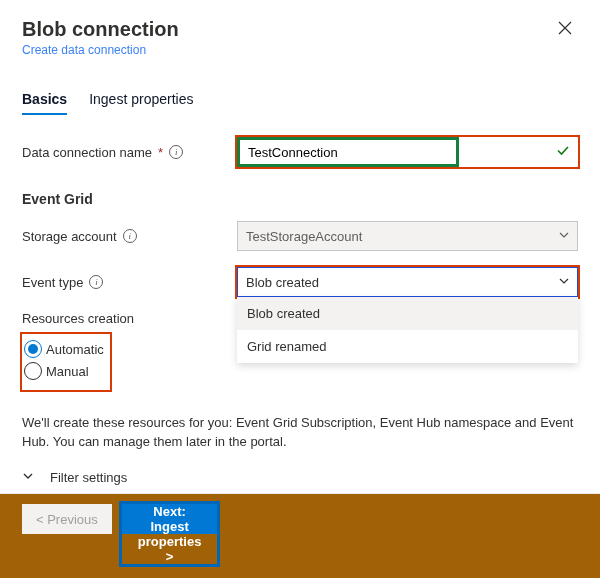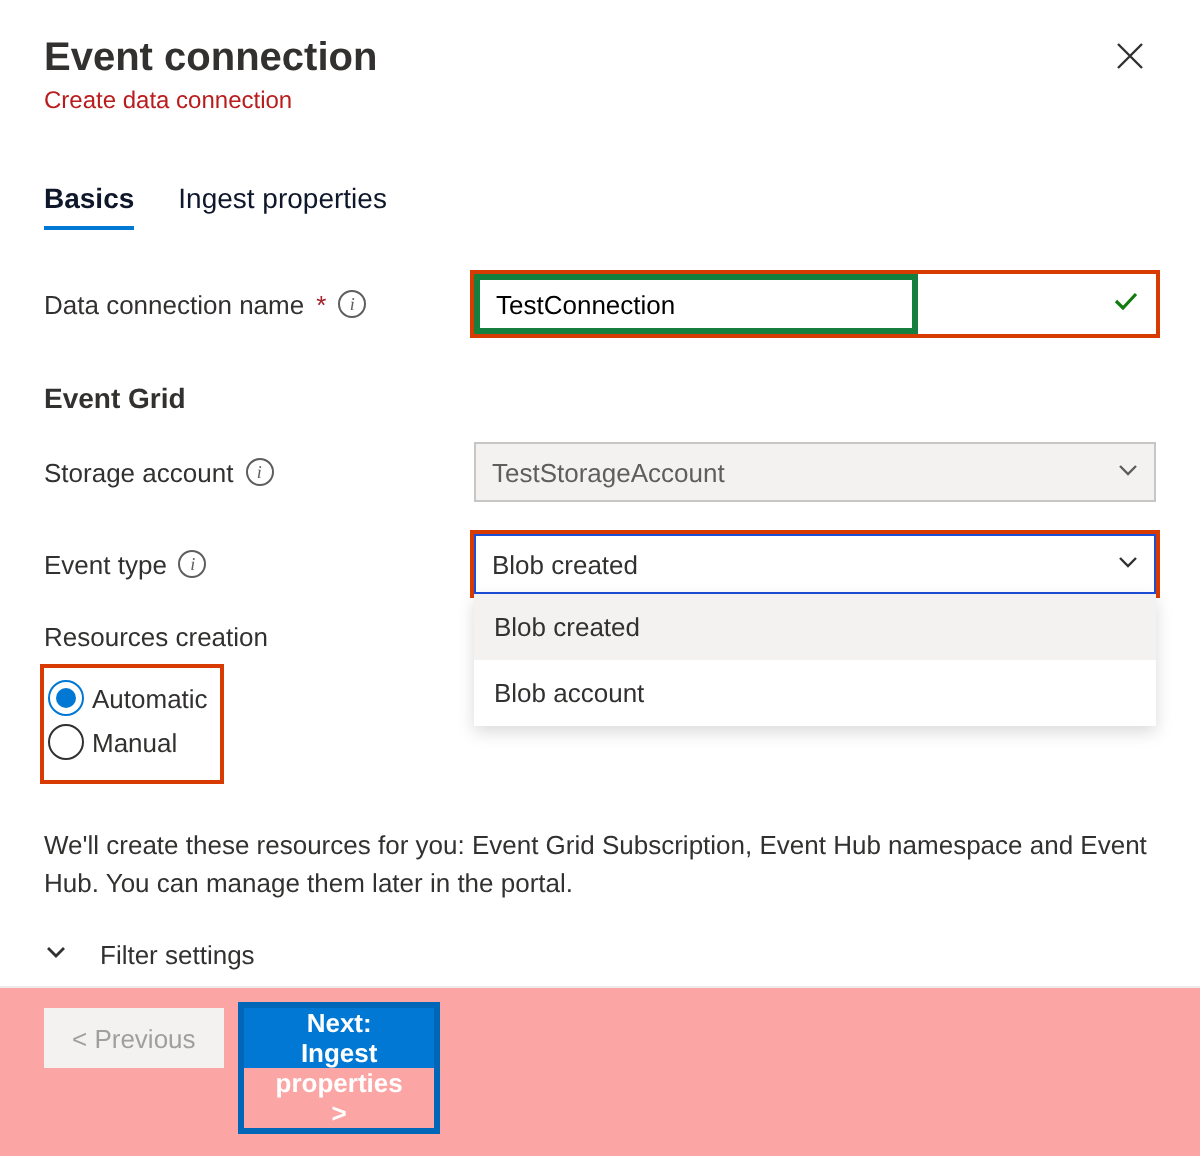--- a/index.html
+++ b/index.html
@@ -8,21 +8,21 @@
       font-size: 13px;
       color: #323130;
       background: #fff;
       width: 600px;
       height: 578px;
       padding: 18px 22px 0 22px;
       position: relative;
     }
     .header-row { display: flex; justify-content: space-between; align-items: flex-start; }
     .page-title { font-size: 20px; font-weight: 600; color: #323130; }
-    .page-subtitle { font-size: 12px; color: #b91c1c; margin-top: 2px; }
+    .page-subtitle { font-size: 12px; color: #3b82f6; margin-top: 2px; }
     .close-btn { font-size: 18px; cursor: pointer; color: #323130; padding: 2px 6px; line-height: 1; }
     .tabs { display: flex; gap: 22px; margin-top: 28px; border-bottom: none; }
     .tab { font-size: 14px; color: #0f172a; padding: 6px 0 8px 0; cursor: pointer; position: relative; }
     .tab.active { font-weight: 600; }
     .tab.active::after { content: ""; position: absolute; left: 0; right: 0; bottom: 0; height: 2px; background: #0078d4; }
     .form-area { margin-top: 22px; }
     .form-row { display: flex; margin-bottom: 16px; }
     .form-label { width: 215px; flex-shrink: 0; font-size: 13px; color: #323130; display: flex; align-items: center; gap: 6px; }
     .req { color: #a4262c; }
     .info-icon {
@@ -62,37 +62,37 @@
     }
     .radio.checked { border-color: #0078d4; }
     .radio.checked .dot { width: 10px; height: 10px; background: #0078d4; border-radius: 50%; }
     .help-text { font-size: 13px; color: #323130; margin-top: 24px; line-height: 1.45; }
     .expander { display: flex; align-items: center; gap: 16px; margin-top: 18px; cursor: pointer; }
     .expander .chev2 { font-size: 13px; }
     .hr { border: none; border-top: 1px solid #edebe9; margin-top: 14px; }
     .footer {
       position: absolute; left: 0; right: 0; bottom: 0;
       padding: 10px 22px 14px 22px; display: flex; gap: 10px;
-      background: #fca5a5; border-top: 1px solid #edebe9;
+      background: #a16207; border-top: 1px solid #edebe9;
     }
     .btn-prev {
       background: #f3f2f1; color: #a19f9d; border: none; height: 30px;
       padding: 0 14px; font-size: 13px; font-family: inherit; cursor: default;
     }
     .btn-next {
       background: #0078d4; color: #fff; border: none; height: 30px;
       padding: 0 16px; font-size: 13px; font-weight: 600; font-family: inherit; cursor: pointer;
     }
   </style>
 </head>
 <body>
 
 <div class="header-row">
   <div>
-    <div class="page-title">Event connection</div>
+    <div class="page-title">Blob connection</div>
     <div class="page-subtitle">Create data connection</div>
   </div>
   <div class="close-btn">
     <svg width="14" height="14" viewBox="0 0 14 14">
         <path d="M1 1 L13 13 M13 1 L1 13" stroke="#323130" stroke-width="1.2"></path>
       </svg>
   </div>
 </div>
 
 <div class="tabs">
@@ -146,21 +146,21 @@
       <div class="select-box">
         <span>Blob created</span>
         <span class="chev">
           <svg width="10" height="10" viewBox="0 0 10 10">
               <path d="M1 3 L5 7 L9 3" stroke="#323130" stroke-width="1.2" fill="none"></path>
             </svg>
         </span>
       </div>
       <div class="dropdown-menu">
         <div class="dropdown-item hovered">Blob created</div>
-        <div class="dropdown-item">Blob account</div>
+        <div class="dropdown-item">Grid renamed</div>
       </div>
     </div>
   </div>
 
   <div style="display:flex; margin-top:10px;">
     <div style="width:215px;">
       <div class="res-label">Resources creation</div>
       <div class="radio-group hl-red">
         <div class="radio-row">
           <span class="radio checked">

